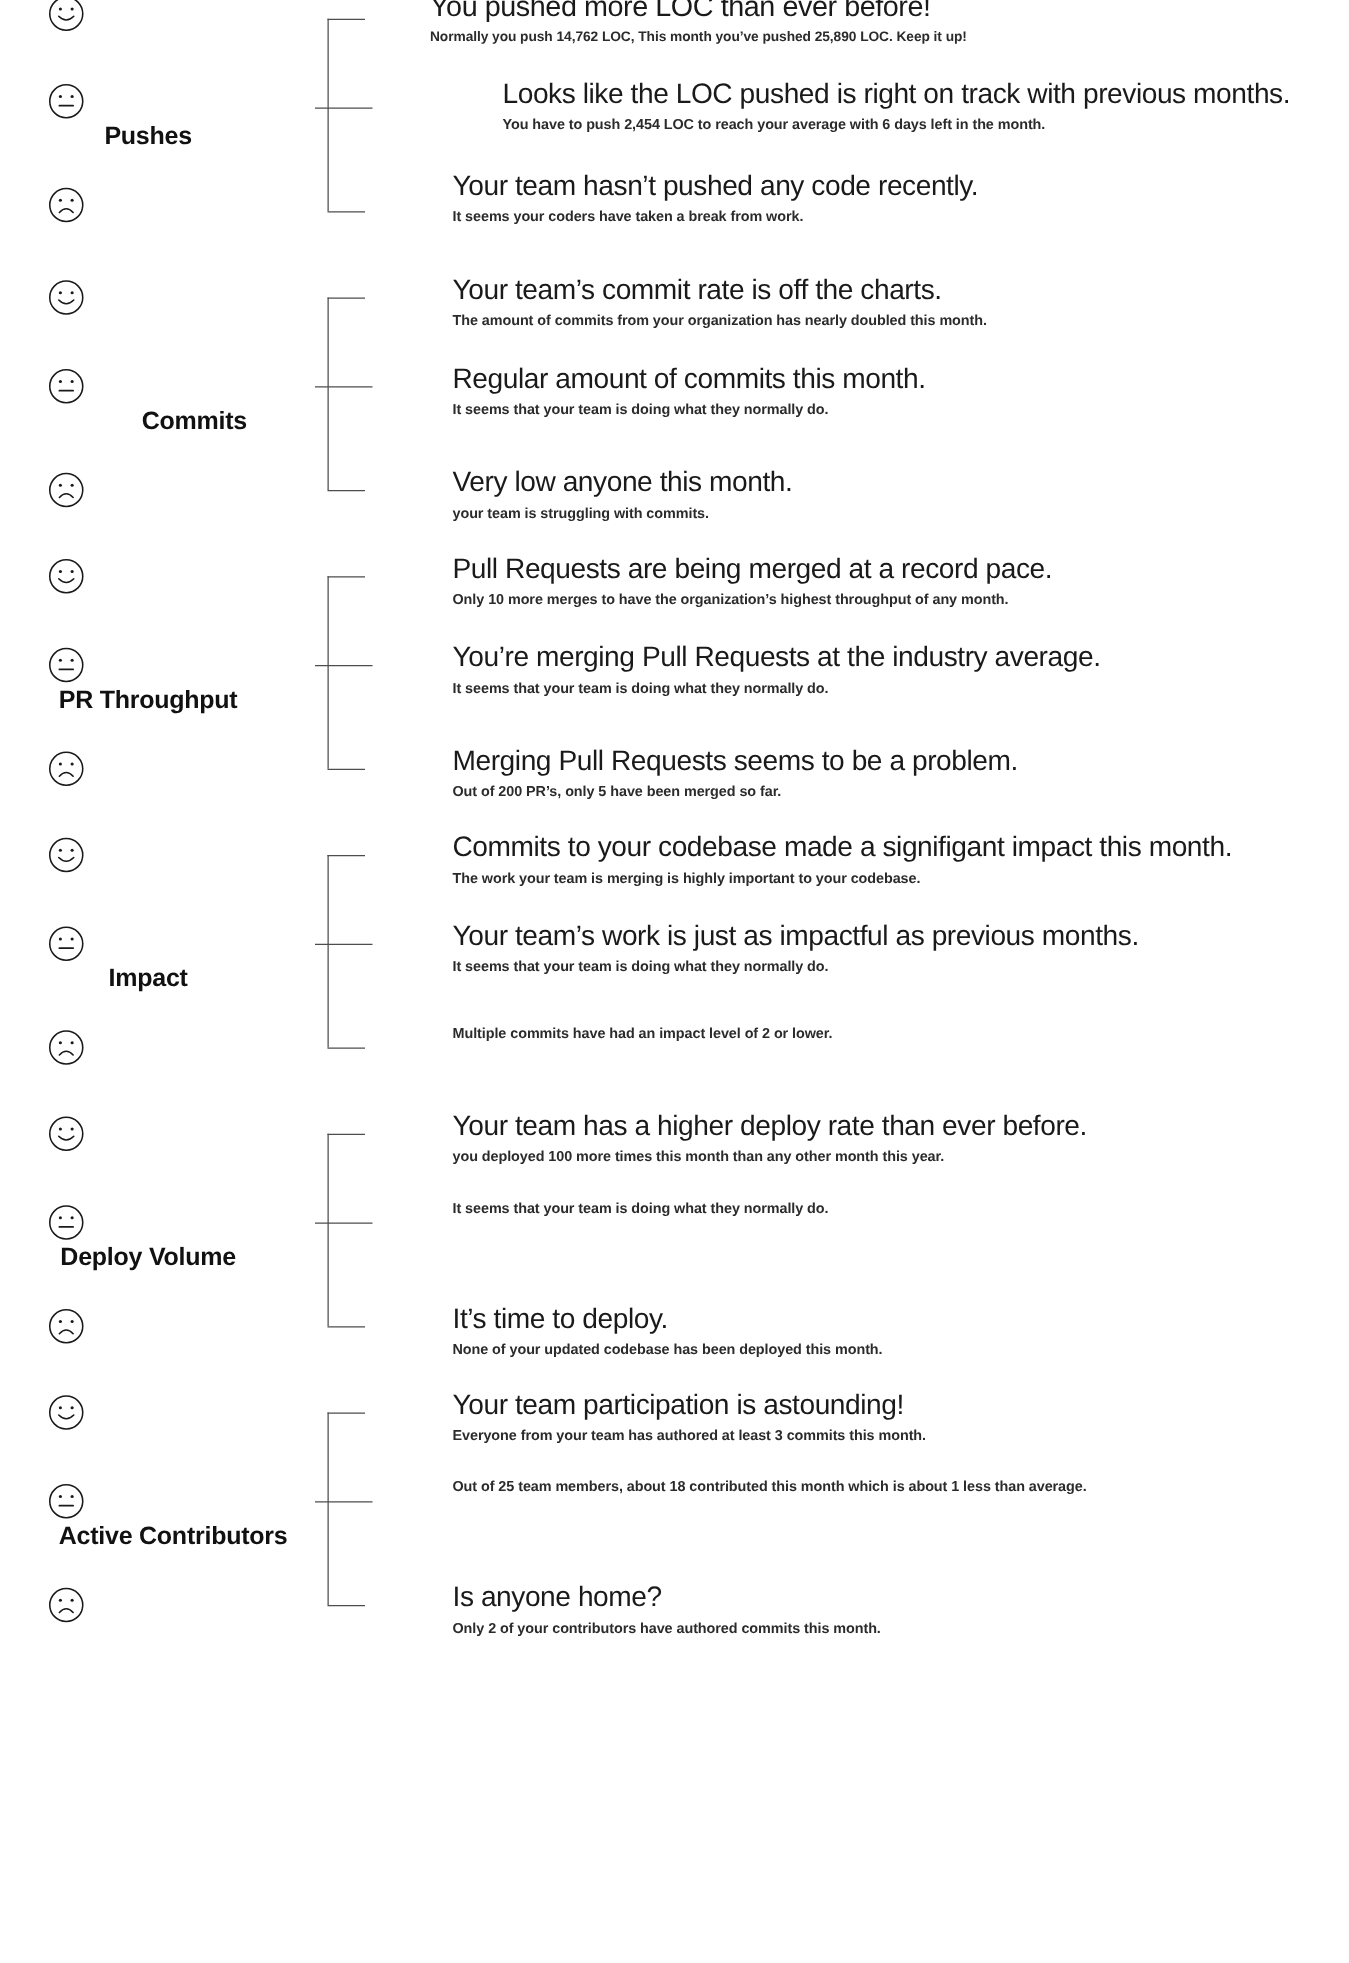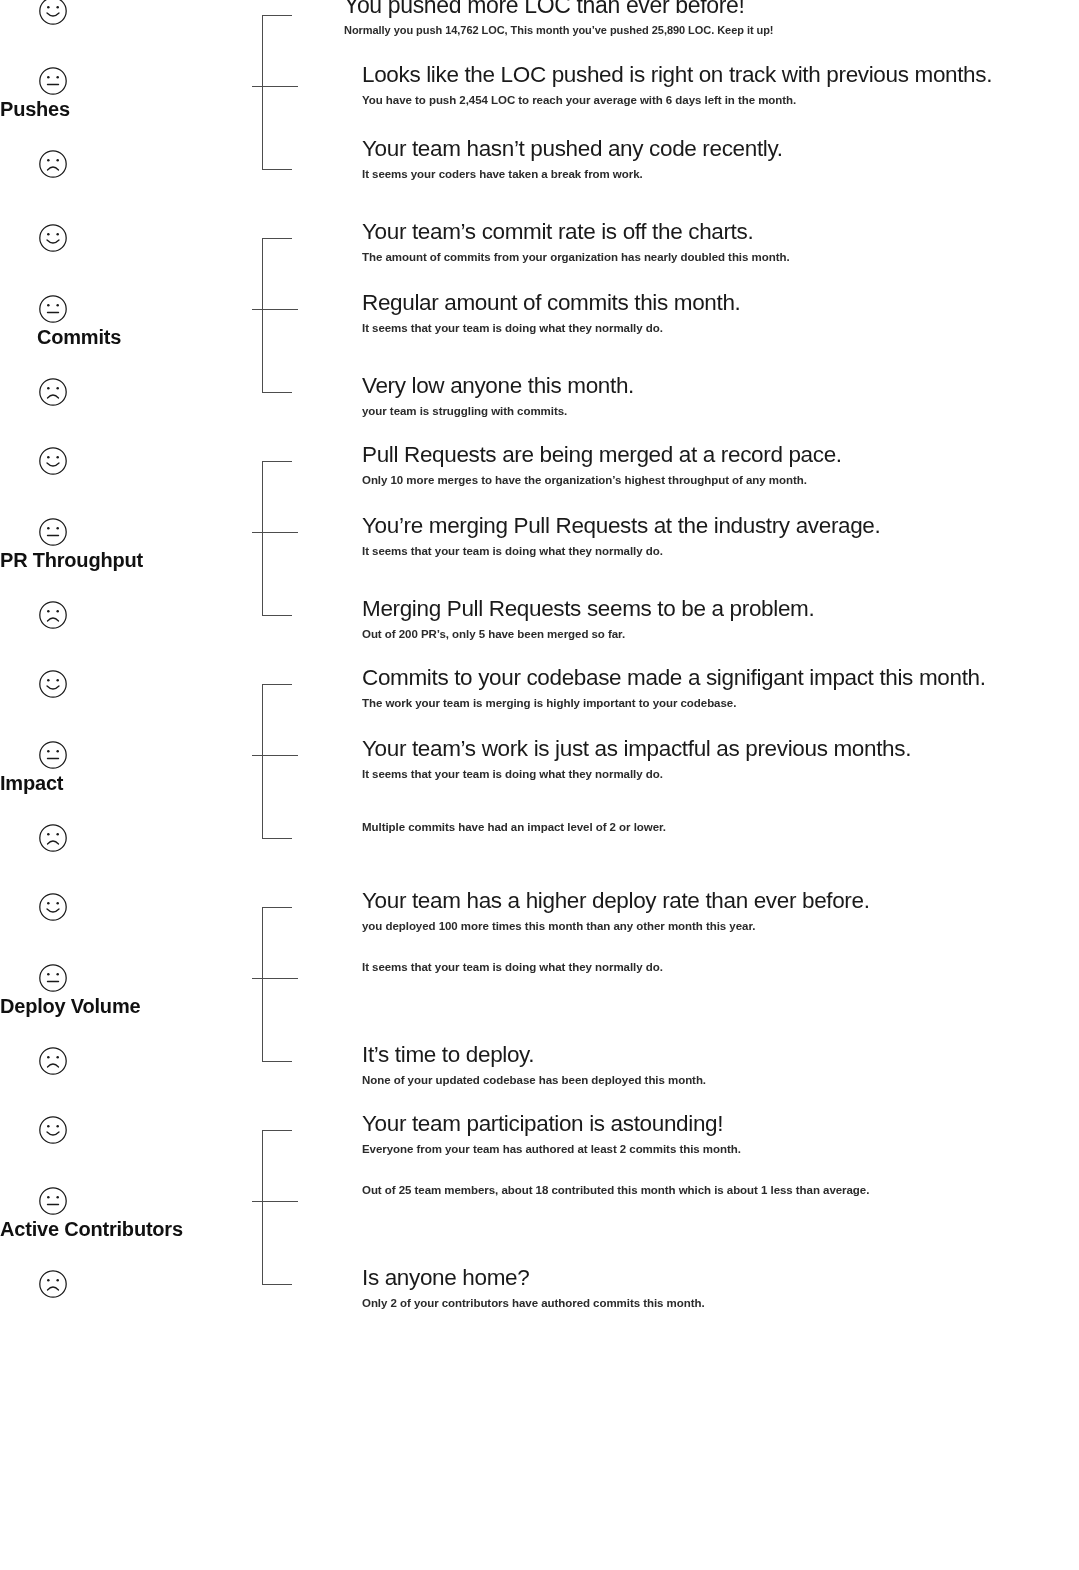--- a/index.html
+++ b/index.html
@@ -27,21 +27,21 @@
     position: relative;
     width: 1079px;
     height: 223px;
   }
 
   
   .group-label {
     position: absolute;
     left: 0;
     width: 237px;
-    text-align: left;
+    text-align: center;
     font-size: 20px;
     font-weight: bold;
     letter-spacing: -0.2px;
     color: #111111;
     white-space: nowrap;
   }
 
   
   .tree {
     position: absolute;
@@ -104,21 +104,21 @@
     color: #2b2b2b;
     letter-spacing: -0.05px;
     margin-top: 2px;
     white-space: nowrap;
   }
 
   
   .group.g-pushes .row.r-happy { left: 344px; top: -10px; }
   .group.g-pushes .row.r-happy .row-title { font-size: 23px; }
   .group.g-pushes .row.r-happy .row-sub { font-size: 11px; }
-  .group.g-pushes .row.r-neutral { top: 60px; }
+  .group.g-pushes .row.r-neutral { top: 60px; margin-left: 40px; }
   .group.g-pushes .row.r-sad { top: 134px; }
   .group.g-pushes .face.f-happy { top: -4px; }
   .group.g-pushes .face.f-neutral { top: 66px; }
   .group.g-pushes .face.f-sad { top: 149px; }
 </style>
 </head>
 <body>
 
 <div class="board">
     <div class="group g-pushes">
@@ -338,38 +338,38 @@
           <circle cx="19.7" cy="11.2" r="1.25" fill="#1a1a1a"></circle>
           <path d="M9.5 21 Q15 15 20.5 21" fill="none" stroke="#1a1a1a" stroke-width="1.3" stroke-linecap="round"></path>
         </svg>
       </div>
       <div class="row r-sad">
         <div class="row-title">It’s time to deploy.</div>
         <div class="row-sub">None of your updated codebase has been deployed this month.</div>
       </div>
     </div>
     <div class="group">
-      <div class="group-label" style="top: 103px;">Active Contributors</div>
+      <div class="group-label" style="top: 103px; padding-left: 20px;">Active Contributors</div>
       <div class="tree">
         <div class="spine"></div>
         <div class="branch top"></div>
         <div class="branch mid"></div>
         <div class="branch bottom"></div>
       </div>
       <div class="face f-happy">
         <svg width="30" height="30" viewBox="0 0 30 30">
           <circle cx="15" cy="15" r="13.2" fill="none" stroke="#1a1a1a" stroke-width="1.25"></circle>
           <circle cx="10.3" cy="11.2" r="1.25" fill="#1a1a1a"></circle>
           <circle cx="19.7" cy="11.2" r="1.25" fill="#1a1a1a"></circle>
           <path d="M9 17 Q15 23 21 17" fill="none" stroke="#1a1a1a" stroke-width="1.3" stroke-linecap="round"></path>
         </svg>
       </div>
       <div class="row r-happy">
         <div class="row-title">Your team participation is astounding!</div>
-        <div class="row-sub">Everyone from your team has authored at least 2 commits this month.</div>
+        <div class="row-sub">Everyone from your team has authored at least 3 commits this month.</div>
       </div>
       <div class="face f-neutral">
         <svg width="30" height="30" viewBox="0 0 30 30">
           <circle cx="15" cy="15" r="13.2" fill="none" stroke="#1a1a1a" stroke-width="1.25"></circle>
           <circle cx="10.3" cy="11.2" r="1.25" fill="#1a1a1a"></circle>
           <circle cx="19.7" cy="11.2" r="1.25" fill="#1a1a1a"></circle>
           <line x1="9.5" y1="18.5" x2="20.5" y2="18.5" stroke="#1a1a1a" stroke-width="1.4" stroke-linecap="round"></line>
         </svg>
       </div>
       <div class="row r-neutral">

